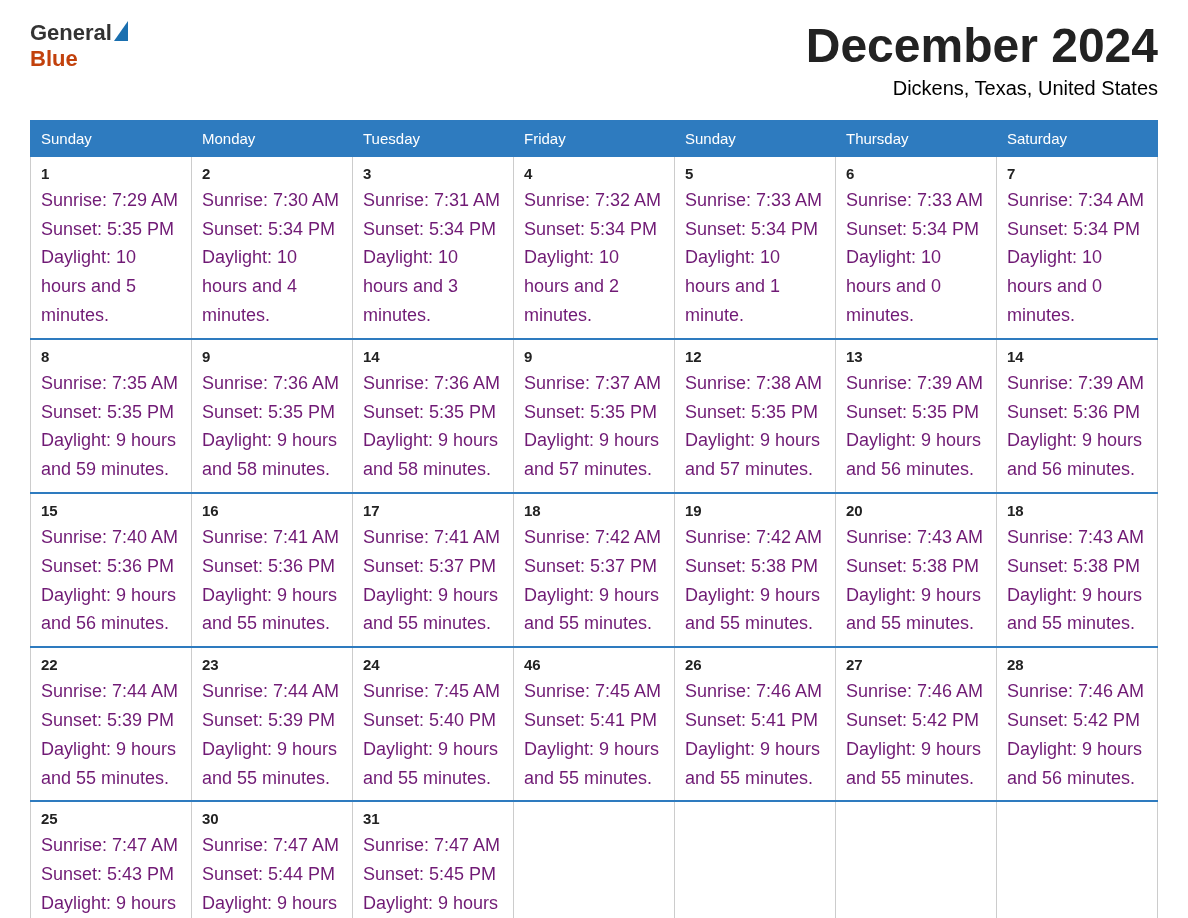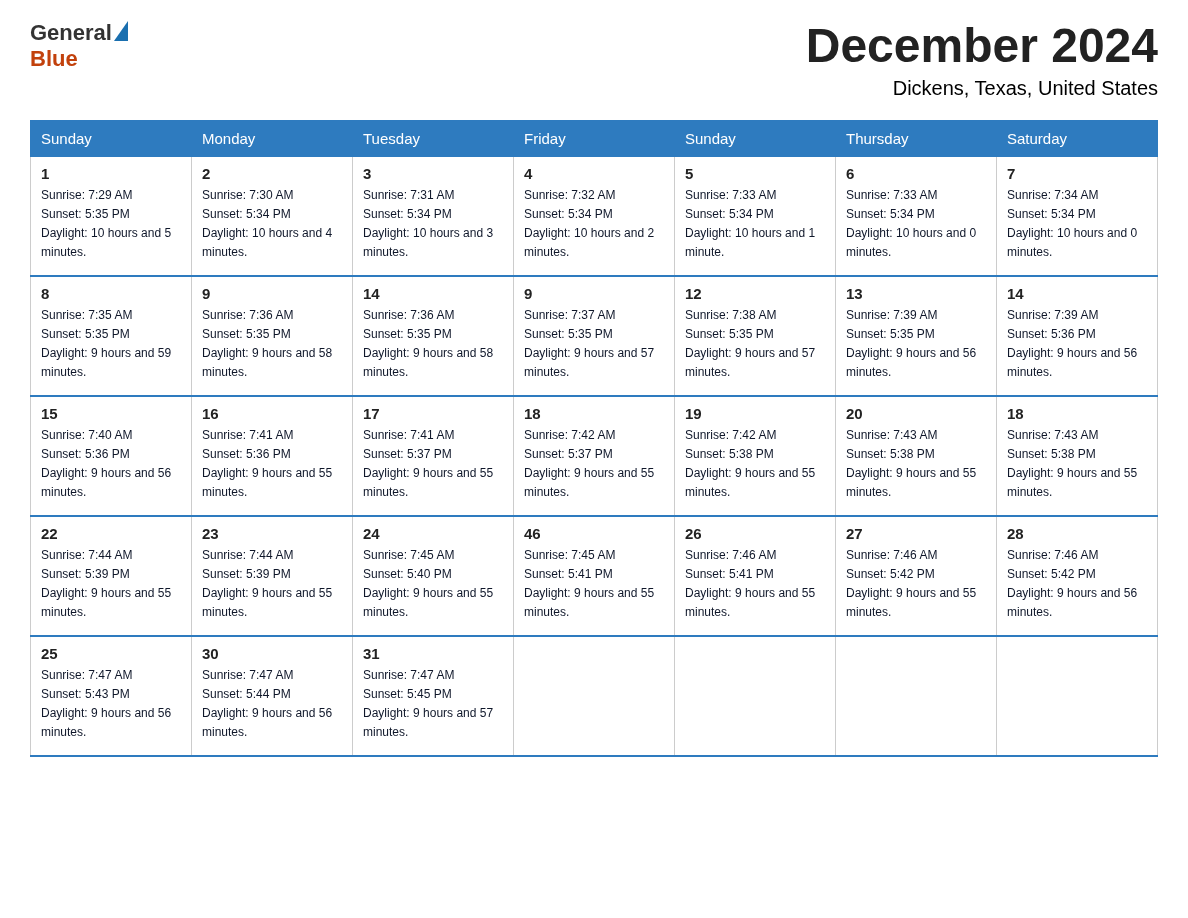--- a/index.html
+++ b/index.html
@@ -73,23 +73,23 @@
       height: 120px;
     }
     .day-num {
       font-size: 15px;
       font-weight: bold;
       color: #222;
       display: block;
       margin-bottom: 4px;
     }
     .day-info {
-      font-size: 12px;
+      font-size: 18px;
       line-height: 1.6;
-      color: #0f172a;
+      color: #701a75;
     }
     td.empty {
       background: #fff;
     }
     tr:last-child td {
       border-bottom: 2px solid #2e7bbf;
     }
     thead tr th {
       border-top: 2px solid #2e7bbf;
       border-bottom: 2px solid #2e7bbf;

